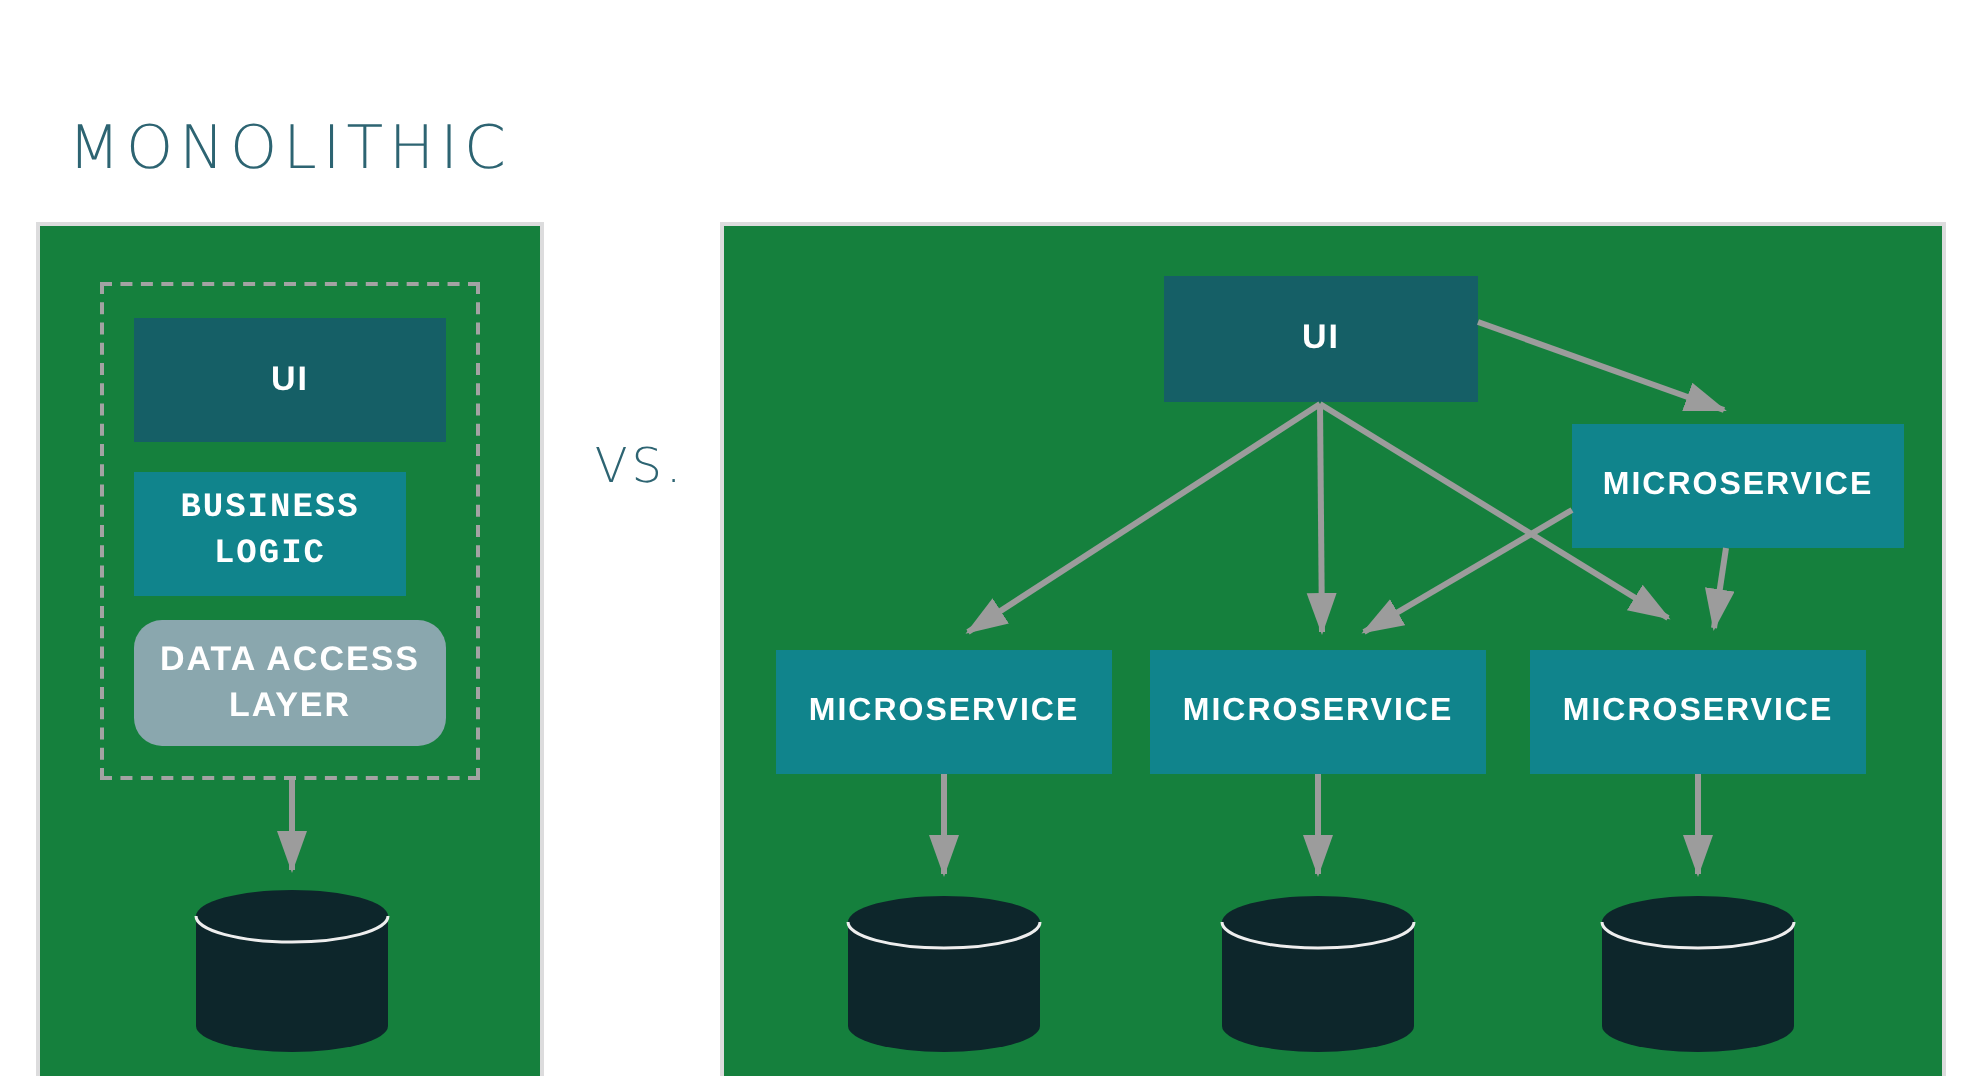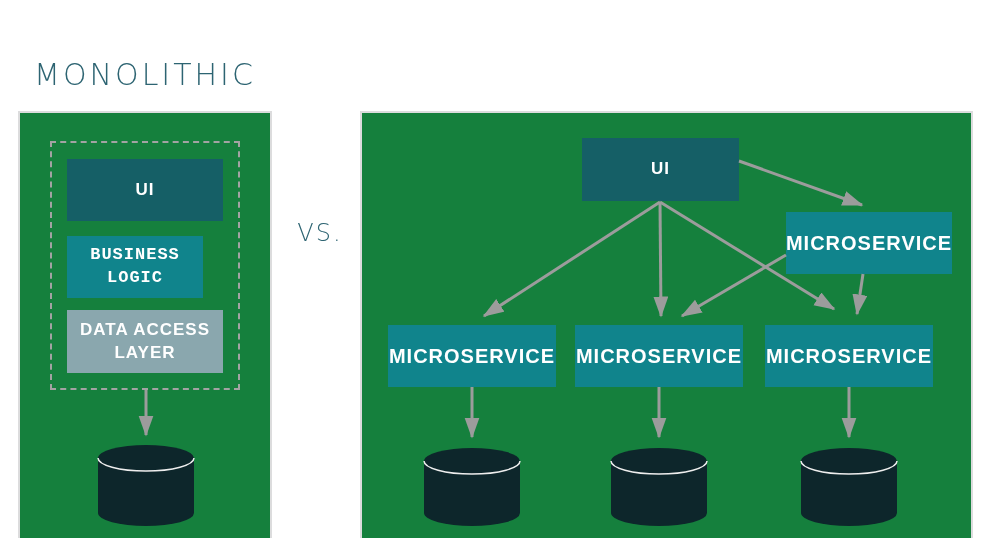--- a/index.html
+++ b/index.html
@@ -31,22 +31,22 @@
     position:absolute;left:30px;top:28px;width:190px;height:249px;
     border:2px dashed var(--dashed-border);box-sizing:border-box;
   }
   .node{
     position:absolute;display:flex;flex-direction:column;align-items:center;justify-content:center;
     color:var(--label-text);font-weight:bold;text-align:center;
     font-size:17px;letter-spacing:1px;line-height:1.35;box-sizing:border-box;
   }
   .dark{background:var(--dark-teal);}
   .teal{background:var(--teal);}
-  .grayblue{background:var(--gray-blue);}
-  .ms{font-size:20px;justify-content:center;}
+  .grayblue{background:var(--gray-blue);border-radius:14px;}
+  .ms{font-size:16px;justify-content:center;}
   
   .mono-ui   {left:47px;top:46px; width:156px;height:62px;}
   .mono-bl   {left:47px;top:123px;width:136px;height:62px;font-family:Liberation Mono, monospace;}
   .mono-dal  {left:47px;top:197px;width:156px;height:63px;}
   
   .micro-ui  {left:220px;top:25px; width:157px;height:63px;}
   .micro-top {left:424px;top:99px; width:166px;height:62px;}
   .micro-l   {left:26px; top:212px;width:168px;height:62px;}
   .micro-m   {left:213px;top:212px;width:168px;height:62px;}
   .micro-r   {left:403px;top:212px;width:168px;height:62px;}

